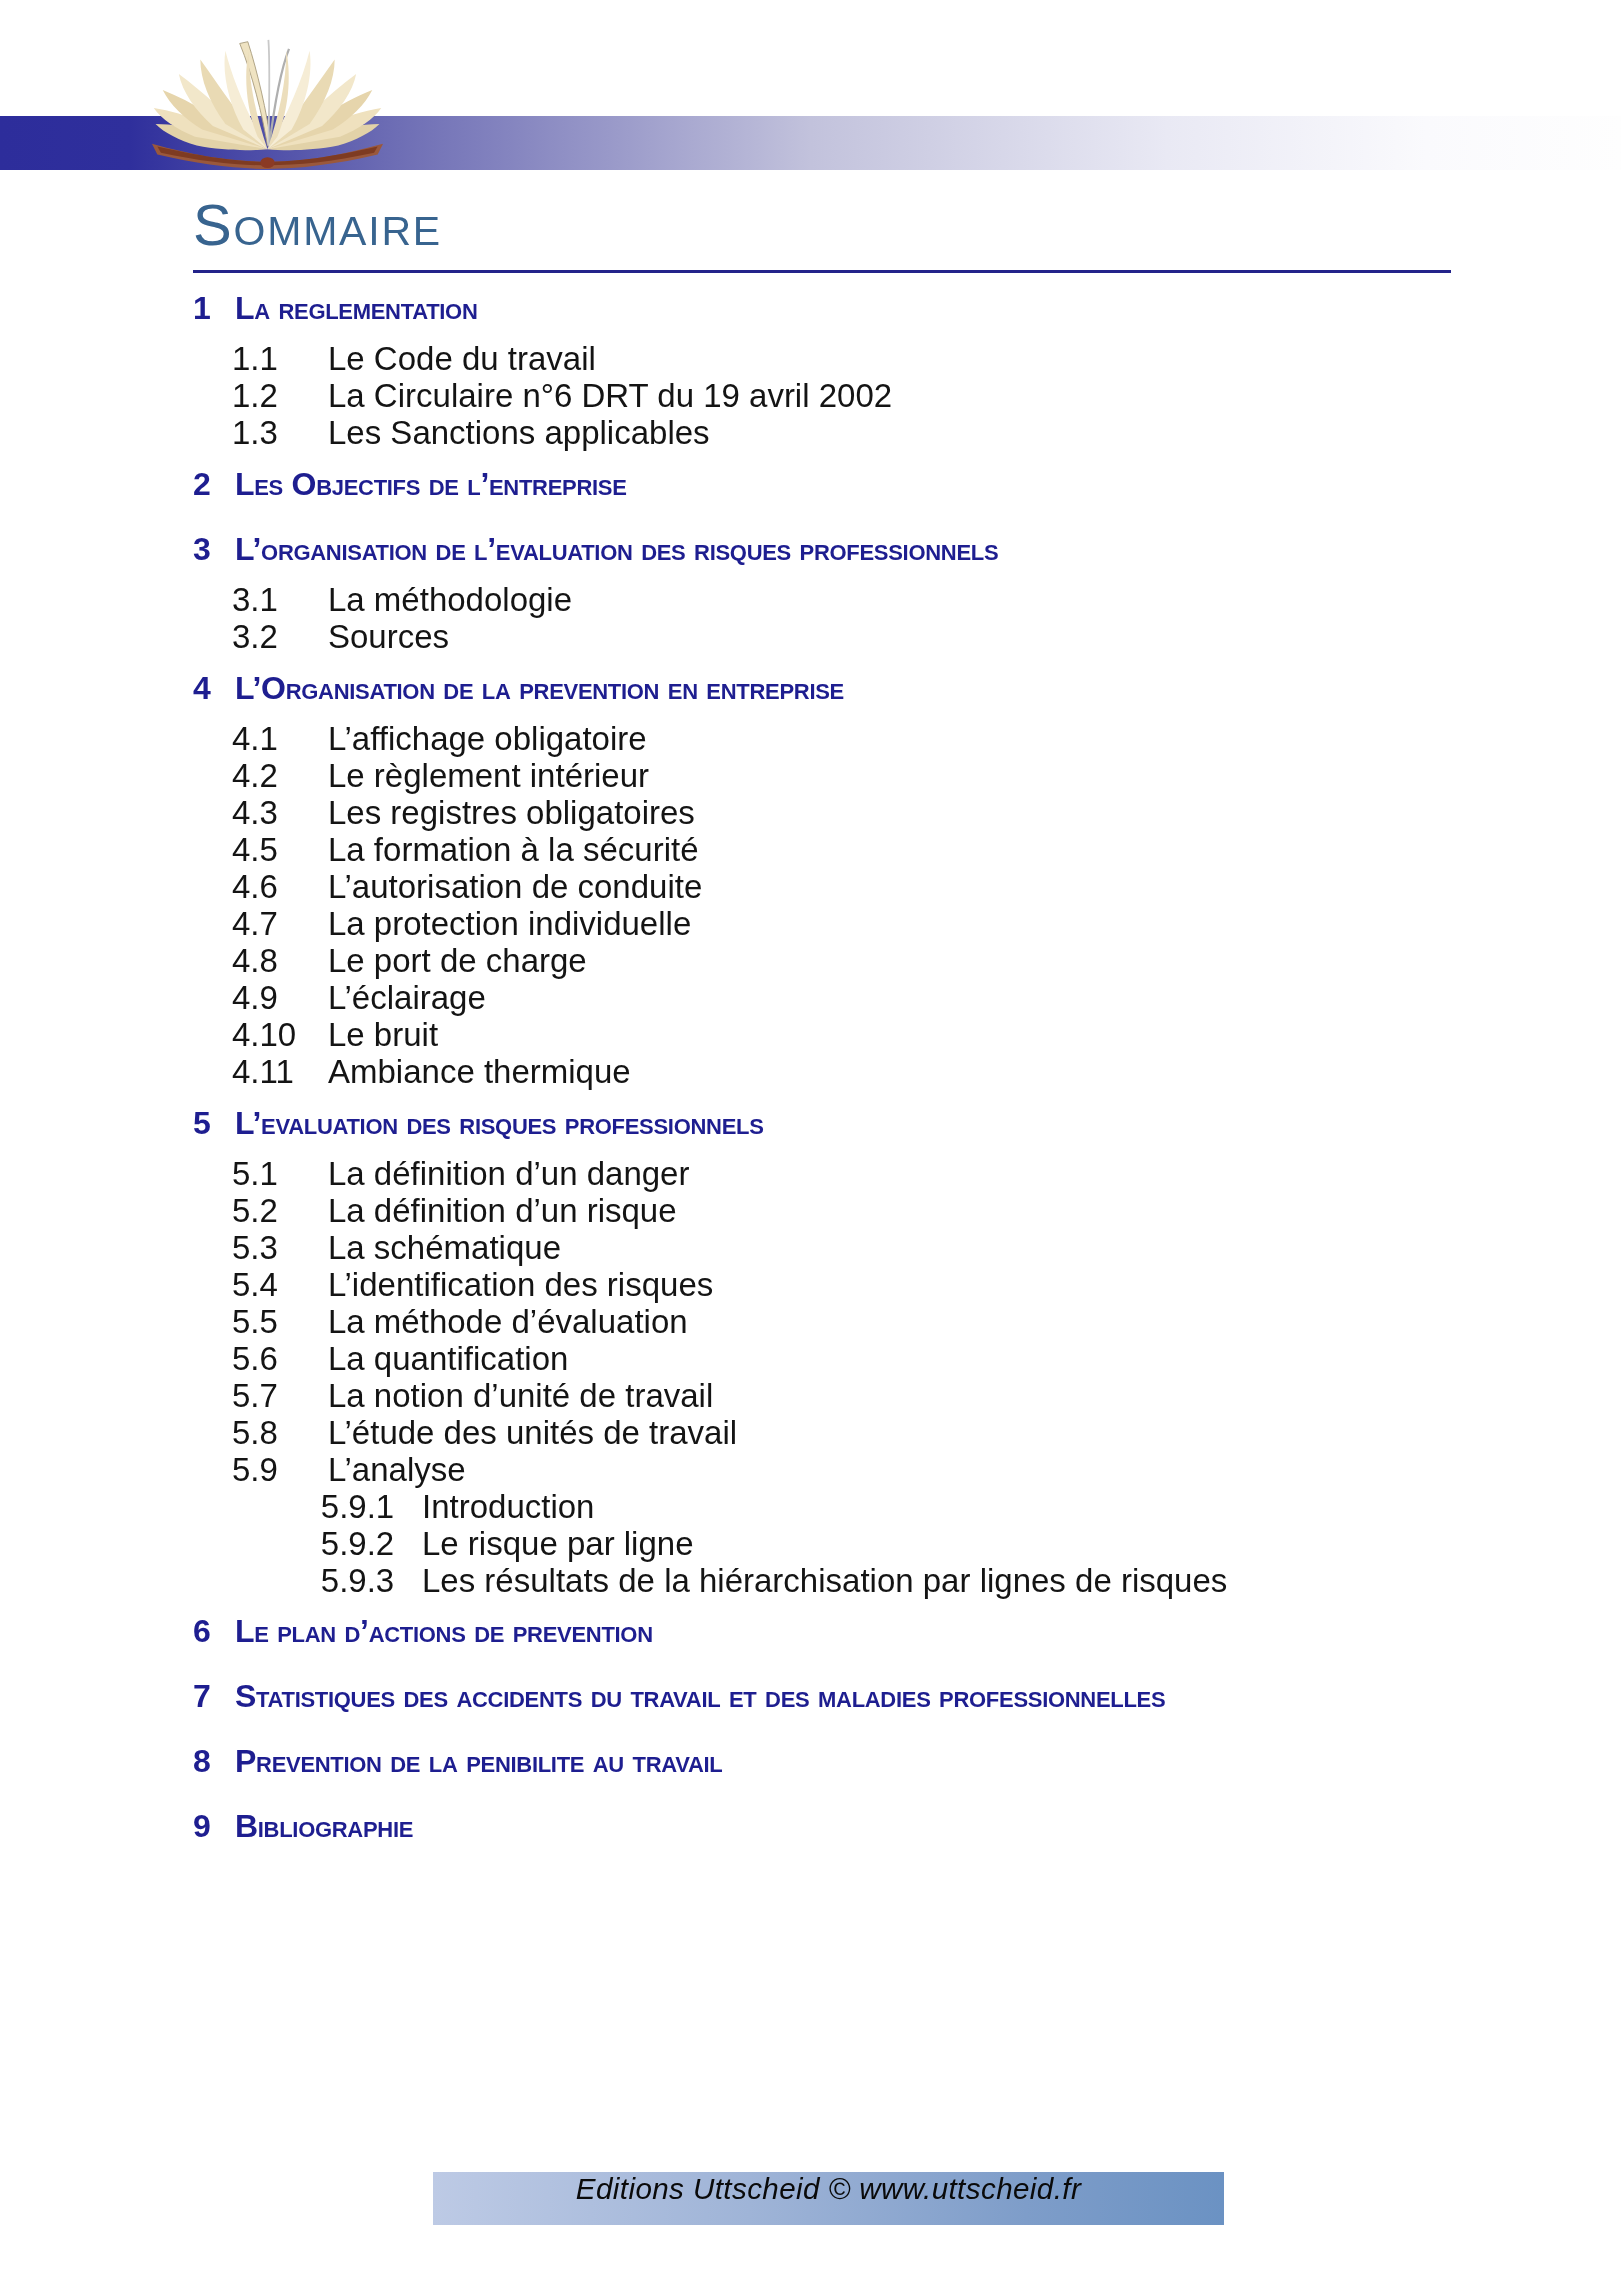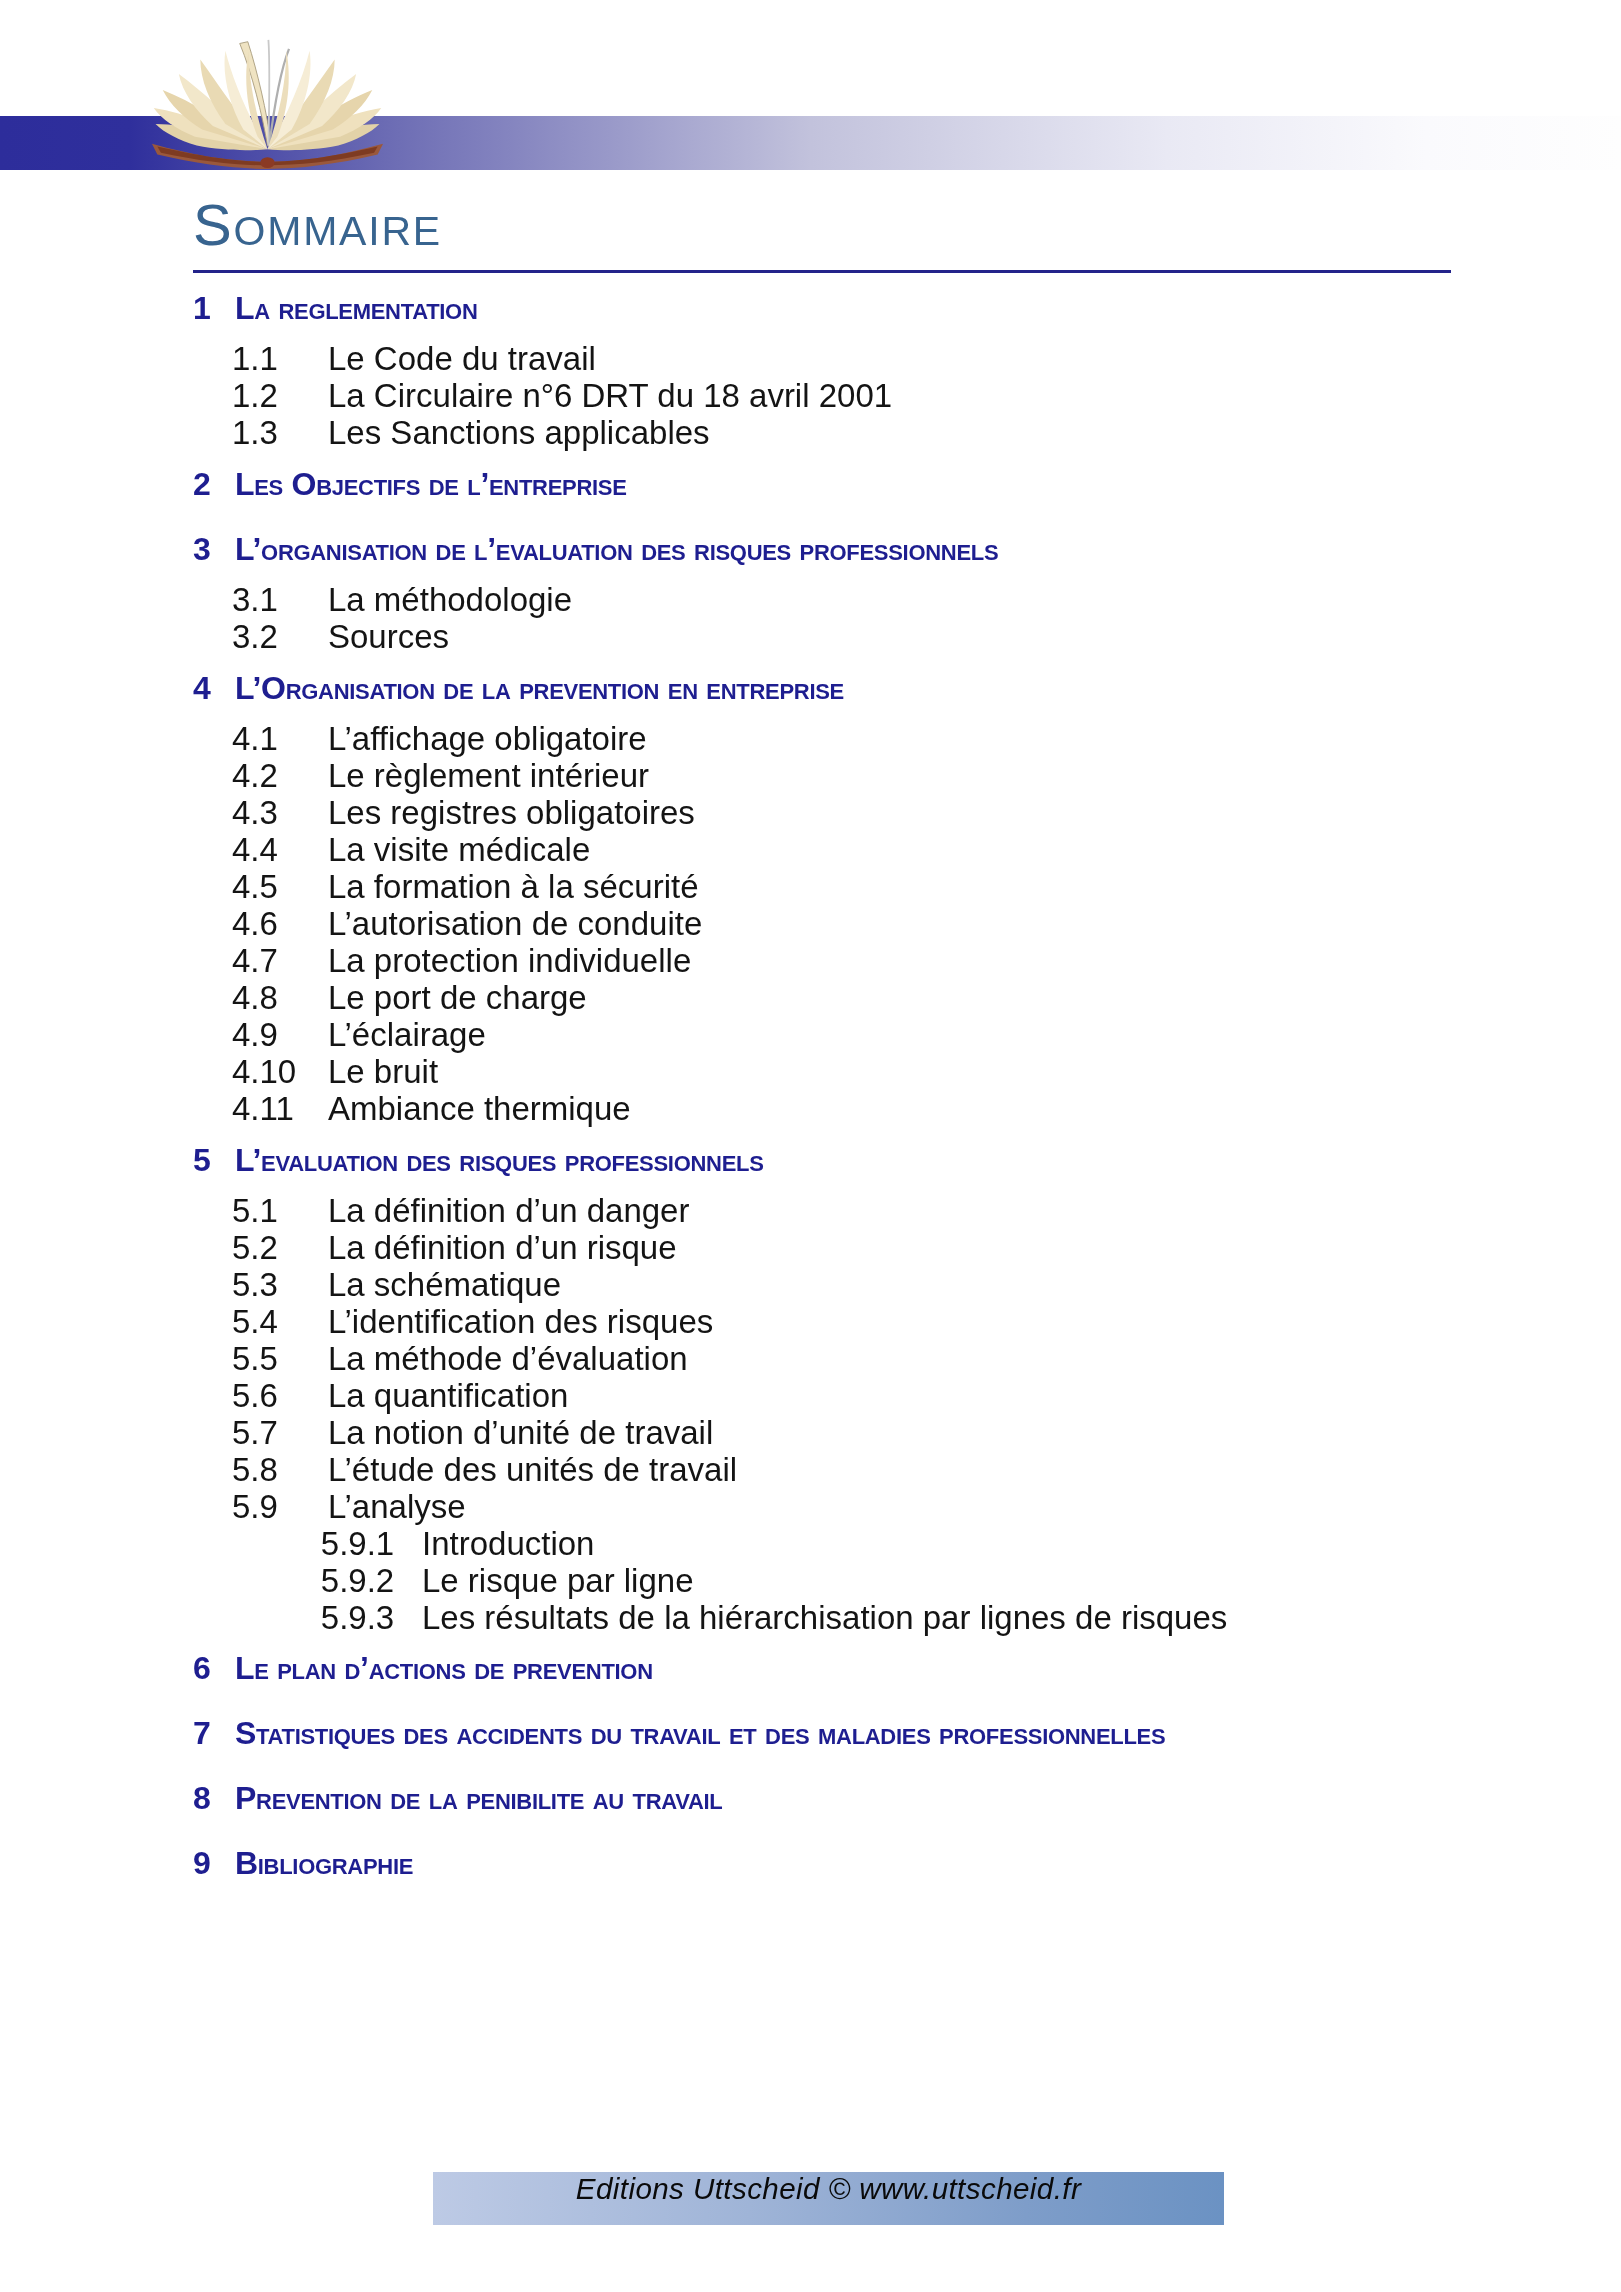--- a/index.html
+++ b/index.html
@@ -131,21 +131,21 @@
         <div class="toc-l1">
           <span class="num">1</span>
           <span class="label">La reglementation</span>
         </div>
         <div class="toc-l2">
           <span class="num">1.1</span>
           <span class="label">Le Code du travail</span>
         </div>
         <div class="toc-l2">
           <span class="num">1.2</span>
-          <span class="label">La Circulaire n°6 DRT du 18 avril 2001</span>
+          <span class="label">La Circulaire n°6 DRT du 19 avril 2002</span>
         </div>
         <div class="toc-l2">
           <span class="num">1.3</span>
           <span class="label">Les Sanctions applicables</span>
         </div>
         <div class="toc-l1">
           <span class="num">2</span>
           <span class="label">Les Objectifs de l’entreprise</span>
         </div>
         <div class="toc-l1">
@@ -168,24 +168,20 @@
           <span class="num">4.1</span>
           <span class="label">L’affichage obligatoire</span>
         </div>
         <div class="toc-l2">
           <span class="num">4.2</span>
           <span class="label">Le règlement intérieur</span>
         </div>
         <div class="toc-l2">
           <span class="num">4.3</span>
           <span class="label">Les registres obligatoires</span>
-        </div>
-        <div class="toc-l2">
-          <span class="num">4.4</span>
-          <span class="label">La visite médicale</span>
         </div>
         <div class="toc-l2">
           <span class="num">4.5</span>
           <span class="label">La formation à la sécurité</span>
         </div>
         <div class="toc-l2">
           <span class="num">4.6</span>
           <span class="label">L’autorisation de conduite</span>
         </div>
         <div class="toc-l2">

